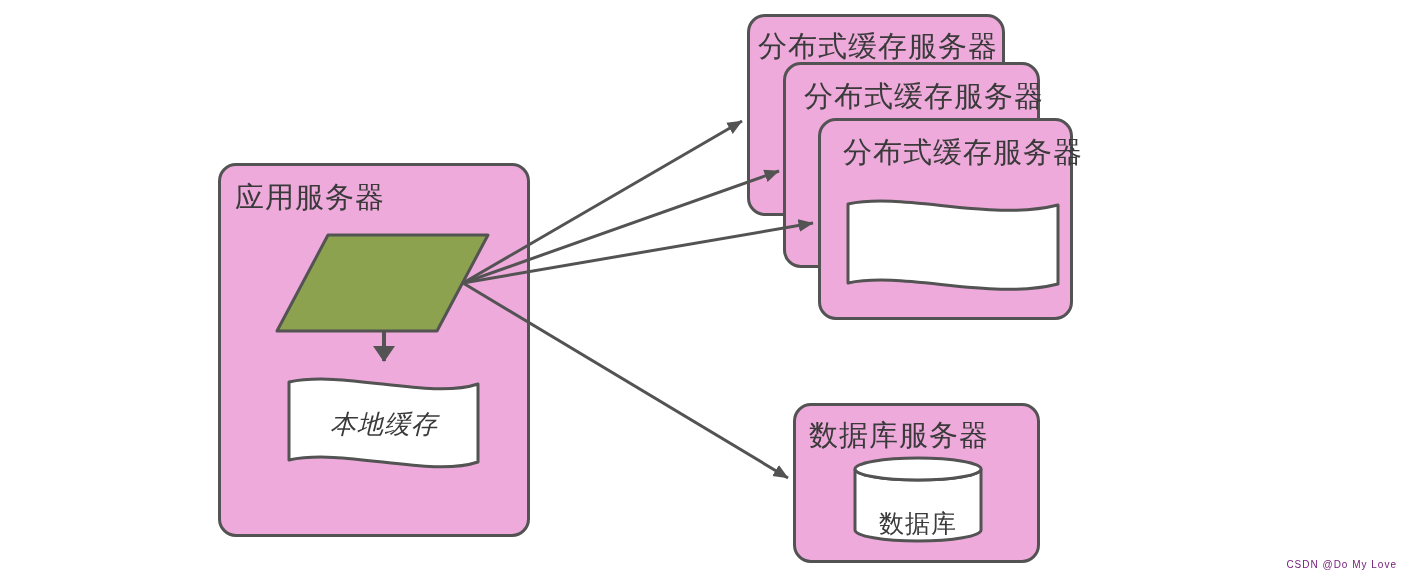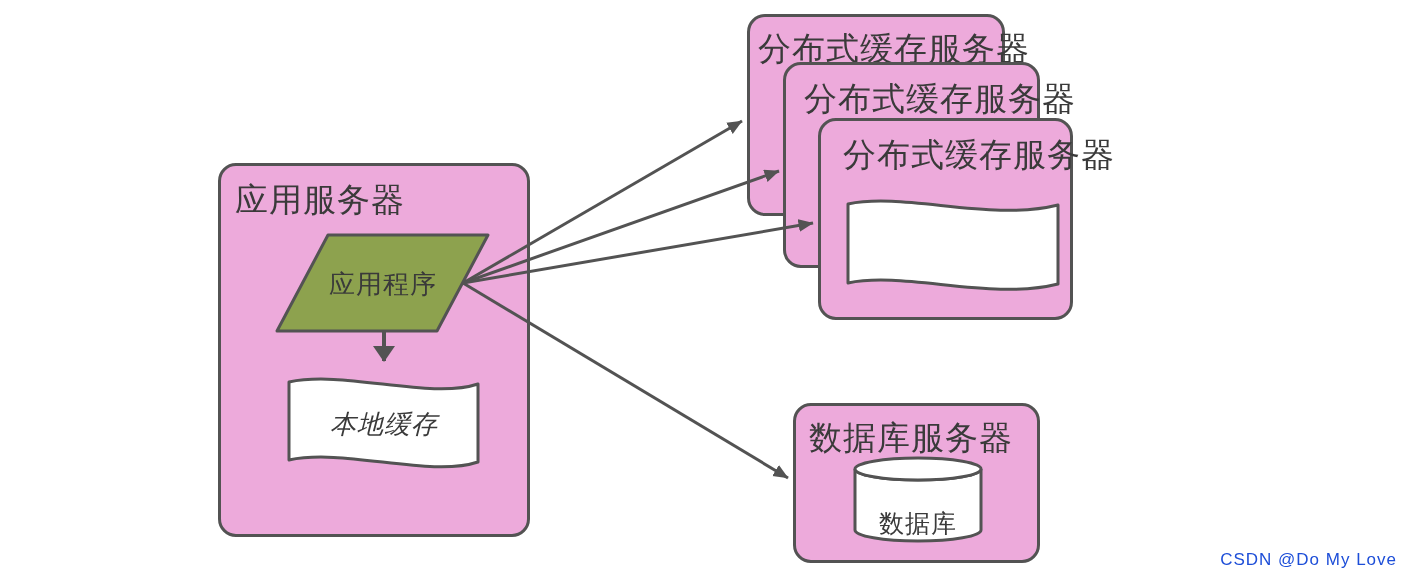--- a/index.html
+++ b/index.html
@@ -5,21 +5,21 @@
   html,body { margin:0; padding:0; background:#ffffff; }
   .canvas {
     position:relative; width:1410px; height:581px; background:#ffffff;
     font-family:"Liberation Sans","DejaVu Sans",sans-serif; overflow:hidden;
   }
   .pbox {
     position:absolute; background:#edaadb; border:3px solid #535353;
     border-radius:18px; box-sizing:border-box; color:#3a3a3a;
   }
   .ptitle {
-    position:absolute; font-size:33px; color:#3a3a3a; white-space:nowrap;
+    position:absolute; font-size:29px; color:#3a3a3a; white-space:nowrap;
     letter-spacing:1px;
   }
   #box-app   { left:218px; top:163px; width:312px; height:374px; }
   #box-c1    { left:747px; top:14px;  width:258px; height:202px; }
   #box-c2    { left:783px; top:62px;  width:257px; height:206px; }
   #box-c3    { left:818px; top:118px; width:255px; height:202px; }
   #box-db    { left:793px; top:403px; width:247px; height:160px; }
   #box-app .ptitle { left:14px; top:12px; }
   #box-c1  .ptitle { left:8px;  top:10px; }
   #box-c2  .ptitle { left:18px; top:12px; }
@@ -28,22 +28,22 @@
   svg.overlay { position:absolute; left:0; top:0; pointer-events:none; }
   .shape-label {
     position:absolute; transform:translate(-50%,-50%); font-size:26px;
     color:#3a3a3a; white-space:nowrap; letter-spacing:1px;
   }
   #lbl-app    { left:383px; top:284px; }
   #lbl-local  { left:384px; top:424px;font-style:italic; }
   #lbl-remote { left:952px; top:246px; }
   #lbl-db     { left:918px; top:523px; font-size:25px; }
   #watermark {
-    position:absolute; right:13px; bottom:11px; font-size:17px;
-    color:#1d4ed8; letter-spacing:1px;
+    position:absolute; right:13px; bottom:11px; font-size:10px;
+    color:#701a75; letter-spacing:1px;
   }
 </style>
 </head>
 <body>
 
 <div class="canvas">
 
   <div class="pbox" id="box-app">
     <div class="ptitle">应用服务器</div>
   </div>
@@ -82,18 +82,17 @@
     <line x1="384" y1="332" x2="384" y2="361" stroke="#535353" stroke-width="4" marker-end="url(#ah-big)"></line>
 
     <path d="M 289,382 C 345,370 430,400 478,384 L 478,462 C 430,478 345,448 289,460 Z" fill="#ffffff" stroke="#535353" stroke-width="3" stroke-linejoin="round"></path>
 
     <path d="M 848,204 C 905,192 990,222 1058,205 L 1058,284 C 990,301 905,271 848,283 Z" fill="#ffffff" stroke="#535353" stroke-width="3" stroke-linejoin="round"></path>
 
     <path d="M 855,469 L 855,530 A 63,11 0 0 0 981,530 L 981,469 A 63,11 0 0 1 855,469 Z" fill="#ffffff" stroke="#535353" stroke-width="3"></path>
     <ellipse cx="918" cy="469" rx="63" ry="11" fill="#ffffff" stroke="#535353" stroke-width="3"></ellipse>
   </svg>
 
-  <div class="shape-label" id="lbl-app">应用程序</div>
   <div class="shape-label" id="lbl-local">本地缓存</div>
   <div class="shape-label" id="lbl-db">数据库</div>
 
   <div id="watermark">CSDN @Do My Love</div>
 </div>
 
 </body></html>

